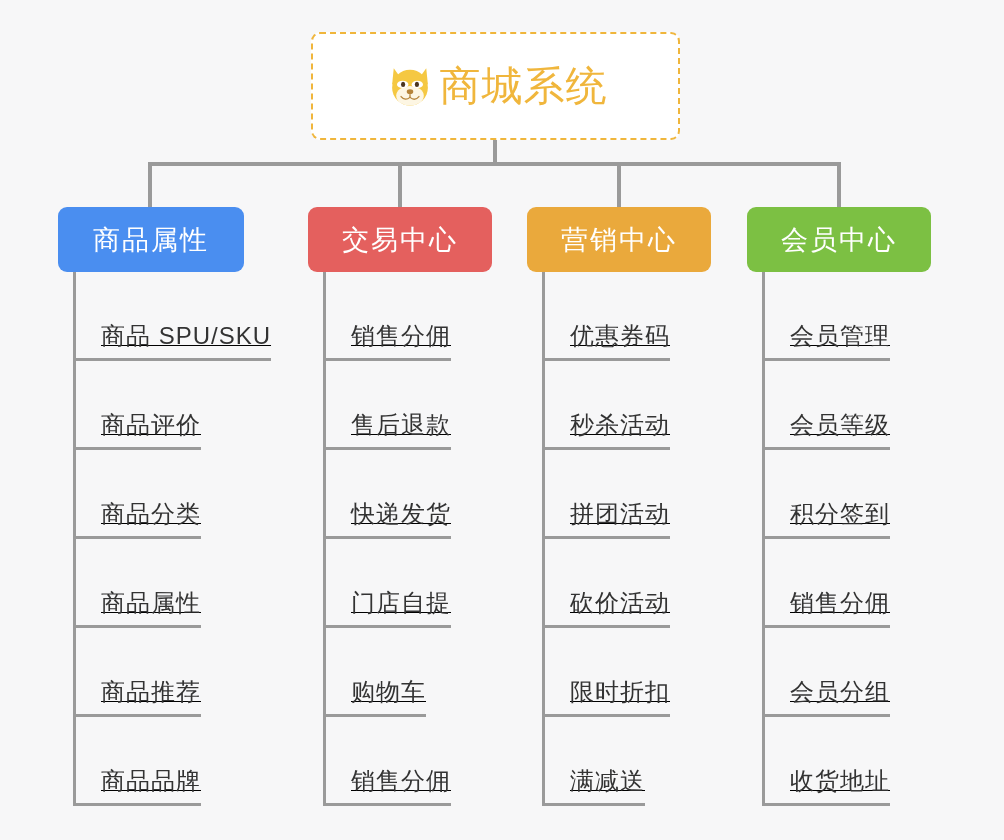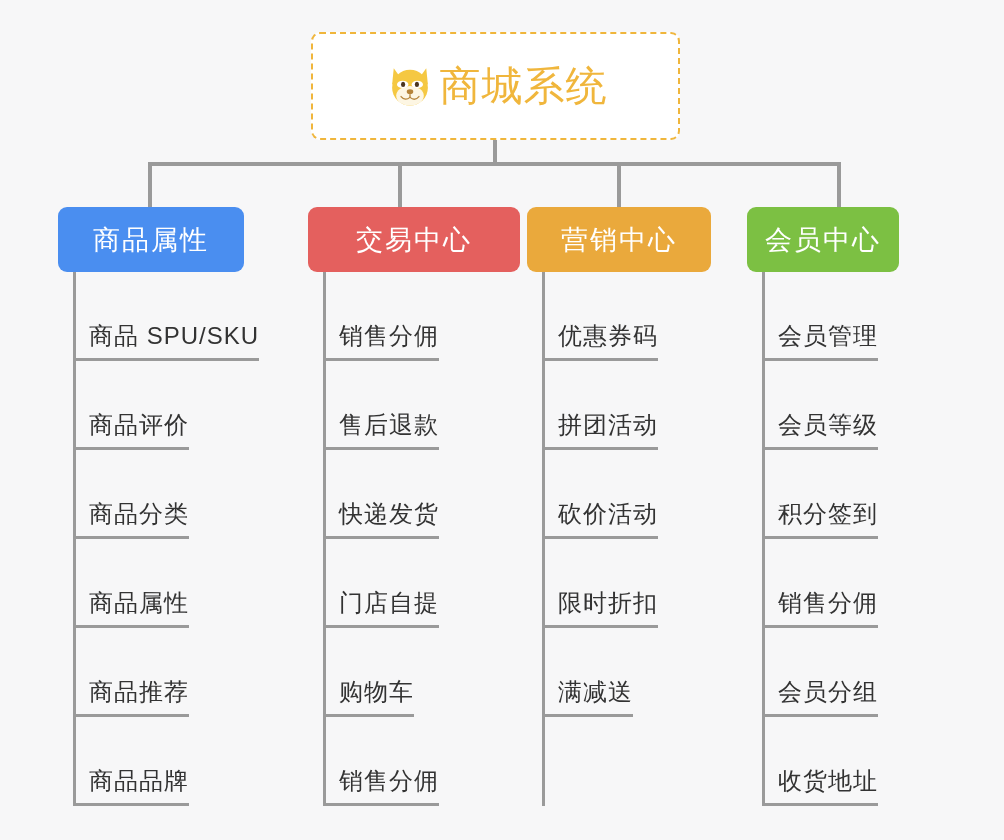--- a/index.html
+++ b/index.html
@@ -93,24 +93,25 @@
     position: relative;
     height: 89px;
     display: flex;
     align-items: flex-end;
     padding-left: 15px;
     box-sizing: border-box;
   }
   .leaf-inner {
     position: relative;
     display: inline-block;
-    padding-left: 16px;
+    padding-left: 28px;
     padding-bottom: 6px;
     border-bottom: 3px solid #9a9a9a;
     white-space: nowrap;
+    text-decoration: underline;
   }
   .leaf-label {
     font-size: 24px;
     color: #333333;
     letter-spacing: 1px;
   }
 </style>
 </head>
 <body>
 
@@ -165,21 +166,21 @@
           </div>
           <div class="leaf">
             <div class="leaf-inner"><span class="leaf-label">商品推荐</span></div>
           </div>
           <div class="leaf">
             <div class="leaf-inner"><span class="leaf-label">商品品牌</span></div>
           </div>
         </div>
       </div>
       <div class="column" style="left: 308px; width: 184px;">
-        <div class="cat-box" style="background: rgb(228, 96, 94); width: 212px;">
+        <div class="cat-box" style="background: rgb(228, 96, 94); width: 184px;">
           <span>交易中心</span>
         </div>
         <div class="leaf-list">
           <div class="spine" style="height: 534px;"></div>
           <div class="leaf">
             <div class="leaf-inner"><span class="leaf-label">销售分佣</span></div>
           </div>
           <div class="leaf">
             <div class="leaf-inner"><span class="leaf-label">售后退款</span></div>
           </div>
@@ -200,35 +201,38 @@
       <div class="column" style="left: 527px; width: 184px;">
         <div class="cat-box" style="background: rgb(234, 169, 60); width: 184px; align-items: center;">
           <span>营销中心</span>
         </div>
         <div class="leaf-list">
           <div class="spine" style="height: 534px;"></div>
           <div class="leaf">
             <div class="leaf-inner"><span class="leaf-label">优惠券码</span></div>
           </div>
           <div class="leaf">
+            <div class="leaf-inner"><span class="leaf-label">秒杀活动</span></div>
+          </div>
+          <div class="leaf">
             <div class="leaf-inner"><span class="leaf-label">拼团活动</span></div>
           </div>
           <div class="leaf">
             <div class="leaf-inner"><span class="leaf-label">砍价活动</span></div>
           </div>
           <div class="leaf">
             <div class="leaf-inner"><span class="leaf-label">限时折扣</span></div>
           </div>
           <div class="leaf">
             <div class="leaf-inner"><span class="leaf-label">满减送</span></div>
           </div>
         </div>
       </div>
       <div class="column" style="left: 747px; width: 184px;">
-        <div class="cat-box" style="background: rgb(124, 192, 67); width: 152px;">
+        <div class="cat-box" style="background: rgb(124, 192, 67); width: 184px;">
           <span>会员中心</span>
         </div>
         <div class="leaf-list">
           <div class="spine" style="height: 534px;"></div>
           <div class="leaf">
             <div class="leaf-inner"><span class="leaf-label">会员管理</span></div>
           </div>
           <div class="leaf">
             <div class="leaf-inner"><span class="leaf-label">会员等级</span></div>
           </div>

